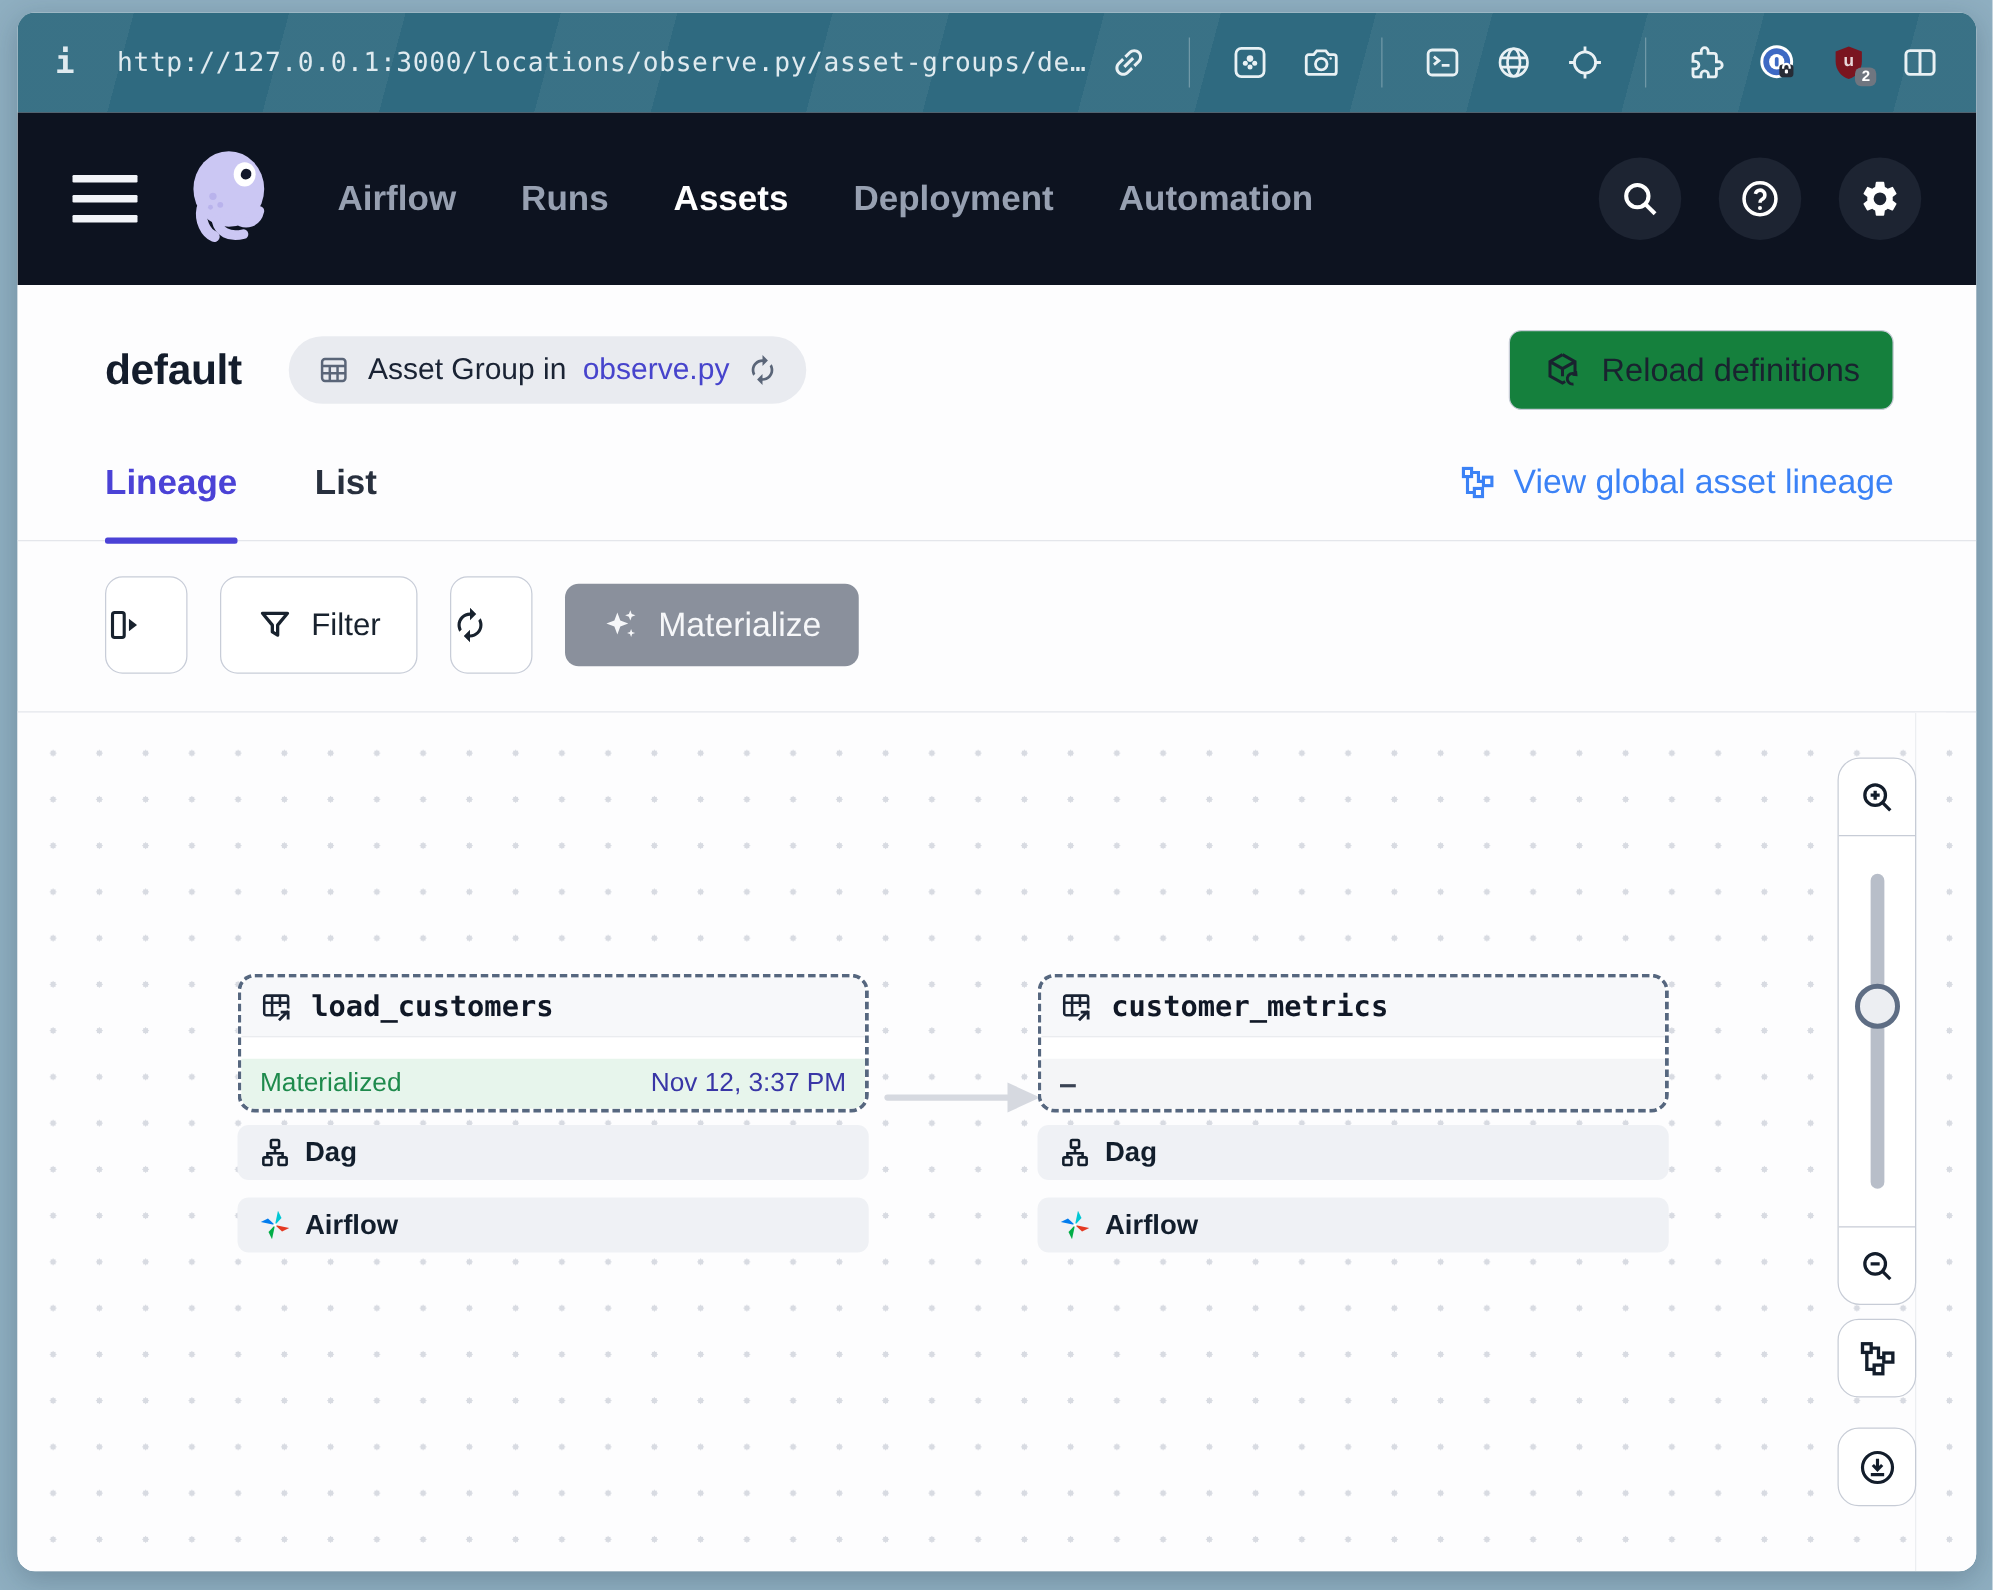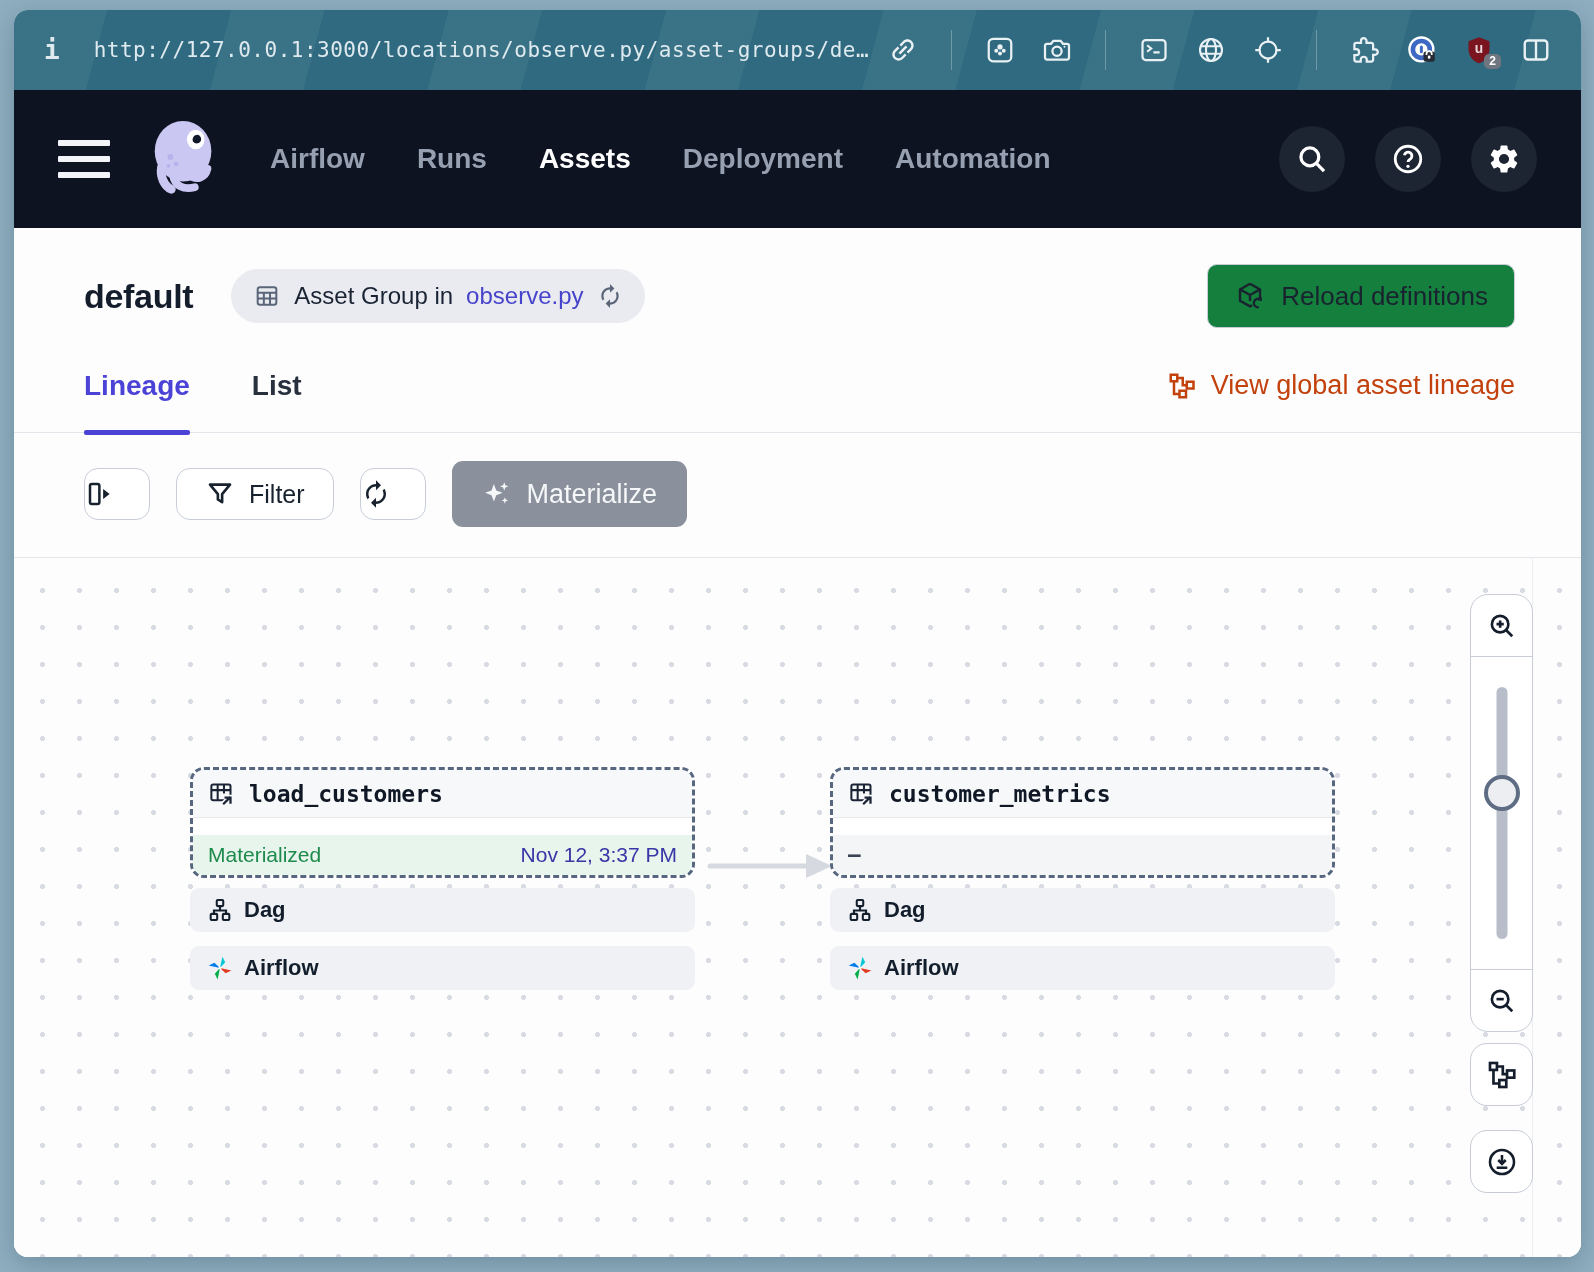--- a/index.html
+++ b/index.html
@@ -48,25 +48,25 @@
   .badge-refresh svg { width:26px; height:26px; display:block; }
   .reload-btn { margin-left:auto; height:64px; border:1px solid #C7CCD6; border-radius:10px; background:#15803d;
     display:flex; align-items:center; gap:15px; padding:0 26px; font-size:26px; color:#19232F; cursor:pointer; }
   .reload-btn svg { width:32px; height:32px; }
 
   .tabs-row { display:flex; align-items:flex-start; padding:0 66px 0 70px; margin-top:42px; border-bottom:1px solid #E4E6EB; }
   .tab { position:relative; font-size:28px; font-weight:600; padding-bottom:30px; cursor:pointer; color:#28303E; }
   .tab.active { color:#4B42D6; }
   .tab.active::after { content:''; position:absolute; left:0; right:0; bottom:-3px; height:5px; background:#4B42D6; border-radius:2px; }
   .tab + .tab { margin-left:62px; }
-  .global-link { margin-left:auto; display:flex; align-items:center; gap:14px; color:#c2410c; font-size:27px; padding-bottom:26px; cursor:pointer; }
+  .global-link { margin-left:auto; display:flex; align-items:center; gap:14px; color:#3b82f6; font-size:27px; padding-bottom:26px; cursor:pointer; }
   .global-link svg { width:30px; height:30px; }
 
   .toolbar { display:flex; align-items:center; gap:26px; padding:28px 66px 30px 70px; }
-  .tool-btn { height:52px; min-width:66px; border:1px solid #C8CDD8; border-radius:14px; background:#fff;
+  .tool-btn { height:78px; min-width:66px; border:1px solid #C8CDD8; border-radius:14px; background:#fff;
     display:flex; align-items:center; justify-content:space-between; color:#18222E; cursor:pointer; }
   .tool-btn svg { width:30px; height:30px; }
   .filter-btn { padding:0 28px; gap:14px; font-size:25px; color:#18222E; }
   .subset-input { flex:1; height:66px; border:1px solid #C8CDD8; border-radius:15px; background:#fff;
     display:flex; align-items:center; gap:16px; padding:0 22px; }
   .subset-input svg { width:30px; height:30px; color:#18222E; flex:none; }
   .subset-input input { border:none; outline:none; flex:1; font-size:26px; color:#18222E; background:transparent; min-width:0; }
   .subset-input input::placeholder { color:#8A94A6; }
   .materialize-btn { height:66px; background:#8A909C; border:none; border-radius:11px; color:#F6F7F9;
     font-size:27px; display:flex; gap:15px; align-items:center; padding:0 30px; cursor:pointer; }

